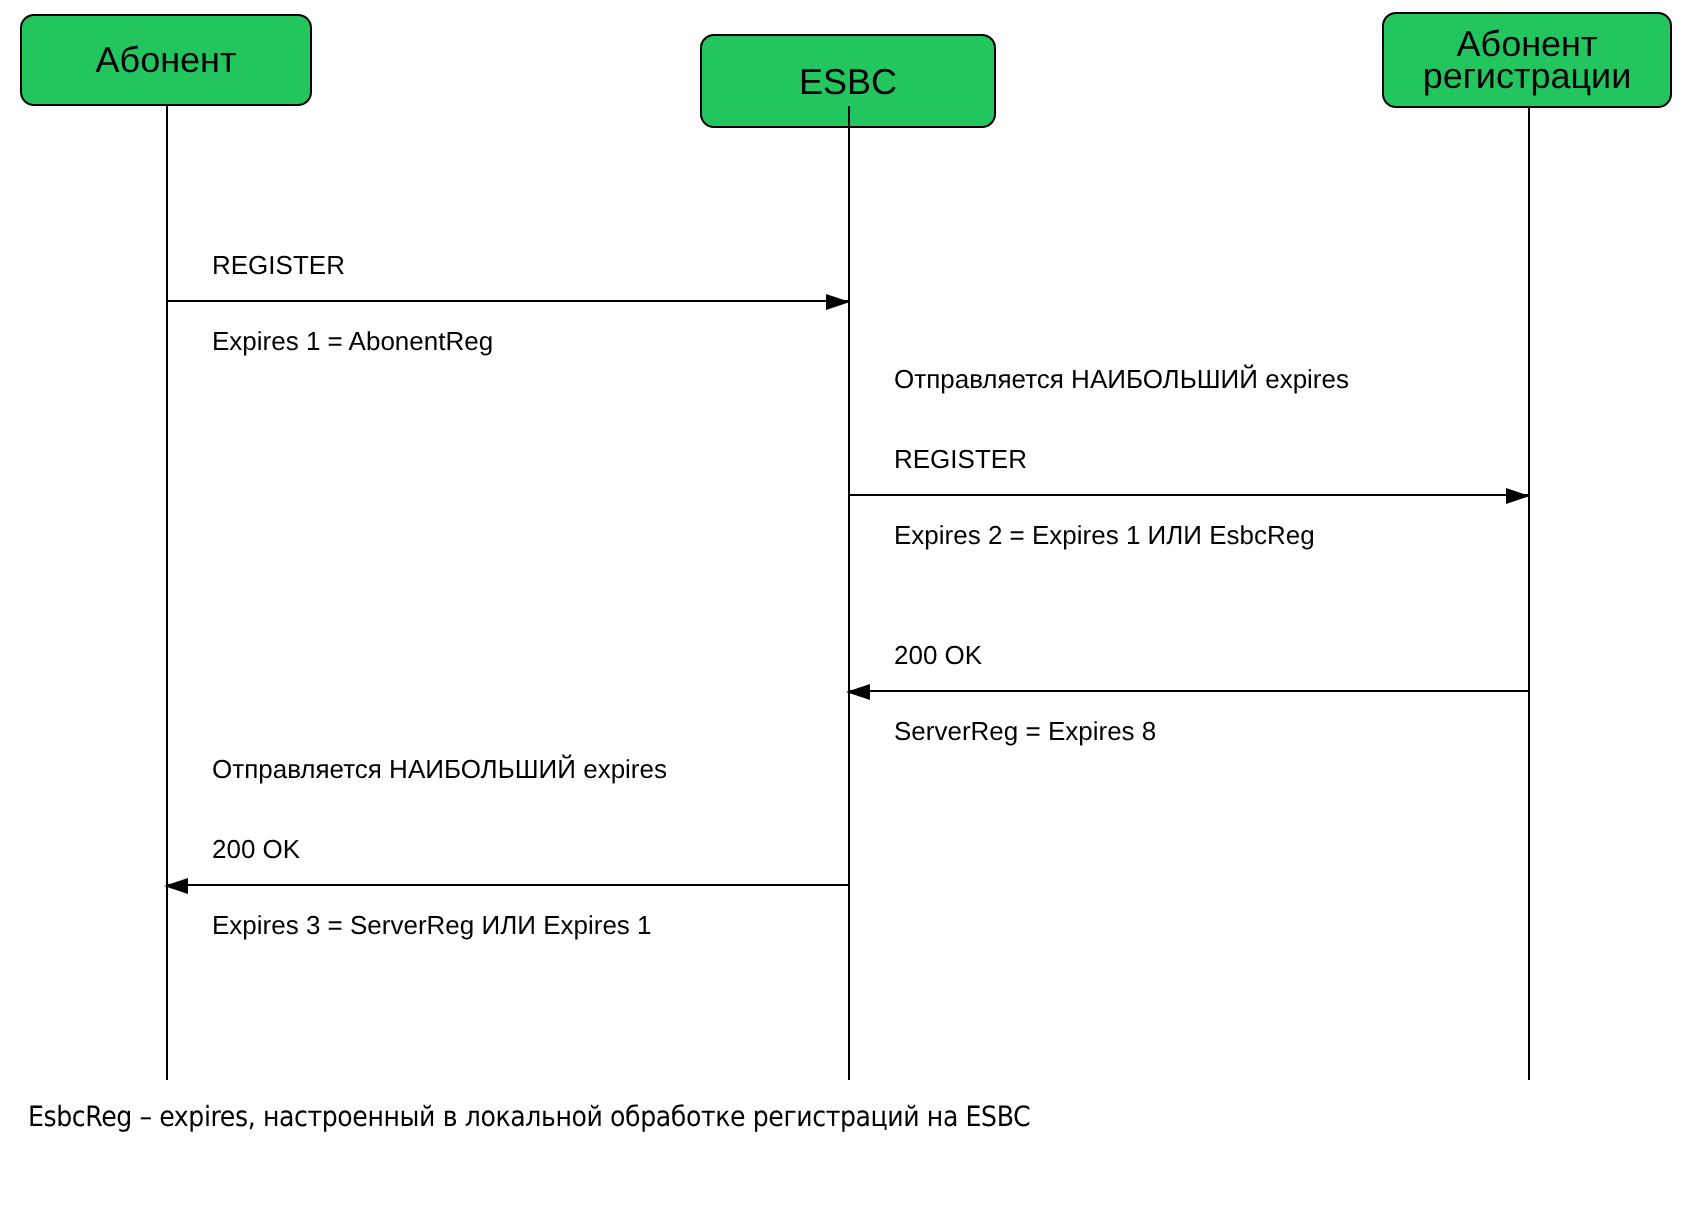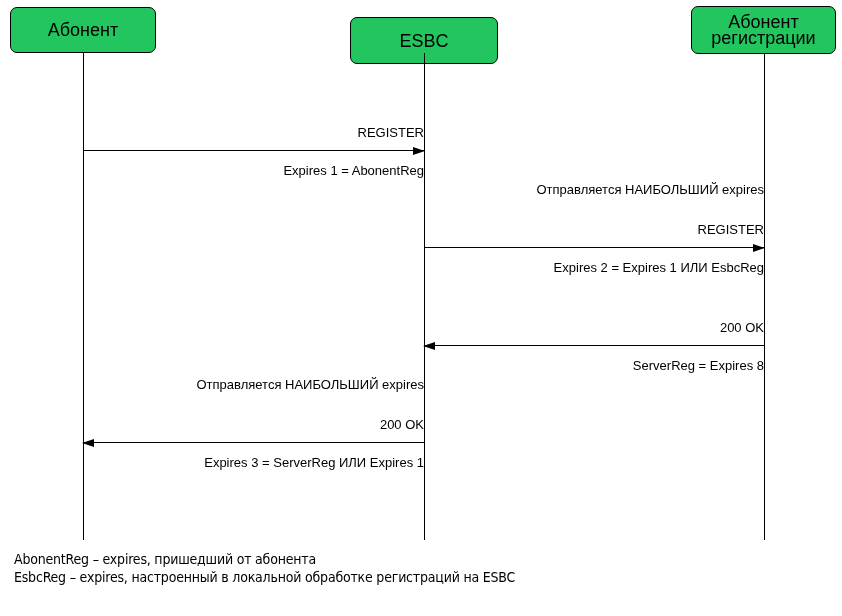--- a/index.html
+++ b/index.html
@@ -47,21 +47,21 @@
   
   .message { position: absolute; height: 0; }
   #message-1 { left: 83px;  top: 150px; width: 341px; }
   #message-2 { left: 424px; top: 247px; width: 340px; }
   #message-3 { left: 424px; top: 345px; width: 340px; }
   #message-4 { left: 83px;  top: 442px; width: 341px; }
 
   .msg-note, .msg-label, .msg-detail {
     position: absolute;
     left: 0; right: 0;
-    text-align: right;
+    text-align: left;
     font-size: 13px;
     line-height: 18px;
     white-space: nowrap;
     padding-left: 23px;
   }
   .msg-note   { bottom: 48px; }
   .msg-label  { bottom: 8px; }
   .msg-detail { top: 12px; }
   .msg-note:empty { display: none; }
 
@@ -142,17 +142,16 @@
   <div id="message-4" class="message">
     <div class="msg-note">Отправляется НАИБОЛЬШИЙ expires</div>
     <div class="msg-label">200 OK</div>
     <div class="arrow dir-left">
       <span class="arrowhead"></span>
     </div>
     <div class="msg-detail">Expires 3 = ServerReg ИЛИ Expires 1</div>
   </div>
 
   <div id="legend">
-    <div>AbonentReg – expires, пришедший от абонента</div>
     <div>EsbcReg – expires, настроенный в локальной обработке регистраций на ESBC</div>
   </div>
 
 </div>
 
 </body></html>

